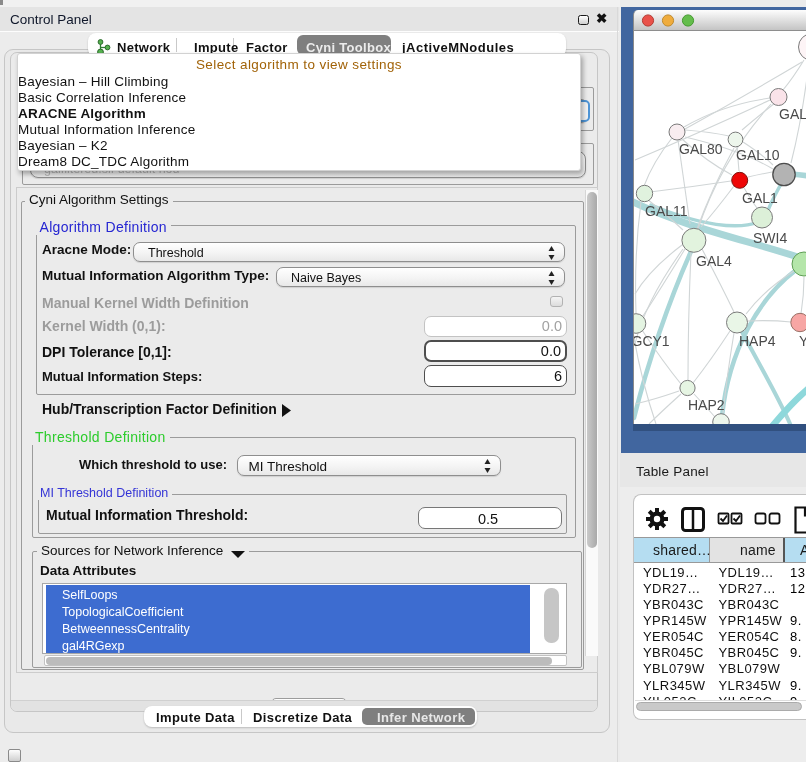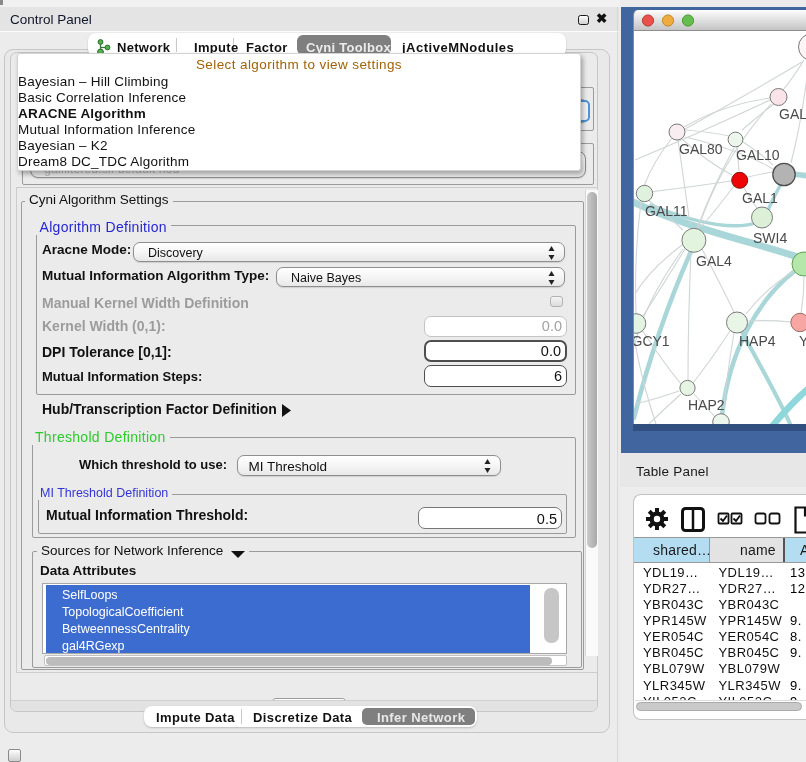--- a/index.html
+++ b/index.html
@@ -76,21 +76,21 @@
 <div class="abs" style="left:586.5px;top:192px;width:10px;height:356px;background:linear-gradient(90deg,#cacaca,#a9a9a9);border-radius:5px;"></div>
 
 <div class="gbox" style="left:21px;top:201px;width:563px;height:469px;"></div>
 <div class="gtitle" style="left:25px;top:192px;color:#111;">Cyni Algorithm Settings</div>
 
 <div class="gbox" style="left:36px;top:225px;width:540px;height:170px;"></div>
 <div class="gtitle" style="left:35.5px;top:218.5px;color:#2626d2;font-size:14px;letter-spacing:.3px;">Algorithm Definition</div>
 
 <div class="lbl" style="left:42px;top:242px;">Aracne Mode:</div>
 <div class="combo" style="left:133px;top:242px;width:432px;height:20px;">
-  <span class="ct" style="top:3px;">Discovery</span>
+  <span class="ct" style="top:3px;">Threshold</span>
   <svg class="abs" style="right:9px;top:3px;" width="7" height="14">
       <path d="M3.5 0 L6.5 5 L0.5 5 Z" fill="#222"></path>
       <path d="M3.5 14 L6.5 9 L0.5 9 Z" fill="#222"></path>
     </svg>
 </div>
 <div class="lbl" style="left:42px;top:268px;">Mutual Information Algorithm Type:</div>
 <div class="combo" style="left:276px;top:267px;width:289px;height:20px;">
   <span class="ct" style="top:3px;">Naive Bayes</span>
   <svg class="abs" style="right:9px;top:3px;" width="7" height="14">
       <path d="M3.5 0 L6.5 5 L0.5 5 Z" fill="#222"></path>
@@ -117,21 +117,21 @@
 <div class="combo" style="left:237px;top:455px;width:264px;height:21px;">
   <span class="ct" style="left:10.5px;top:2.5px;font-size:13.5px;">MI Threshold</span>
   <svg class="abs" style="right:9px;top:3px;" width="7" height="14">
       <path d="M3.5 0 L6.5 5 L0.5 5 Z" fill="#222"></path>
       <path d="M3.5 14 L6.5 9 L0.5 9 Z" fill="#222"></path>
     </svg>
 </div>
 <div class="gbox" style="left:38px;top:494px;width:529px;height:40px;"></div>
 <div class="gtitle" style="left:36px;top:486px;color:#3434d6;font-size:12.5px;">MI Threshold Definition</div>
 <div class="lbl" style="left:46px;top:507px;font-size:14px;">Mutual Information Threshold:</div>
-<div class="field" style="left:418px;top:507px;width:144px;height:22px;border:1px solid #777;padding-top:2.5px;">0.5</div>
+<div class="field" style="left:418px;top:507px;width:144px;height:22px;border:1px solid #777;padding-top:2.5px;text-align:center;">0.5</div>
 
 <div class="gbox" style="left:32px;top:551px;width:550px;height:117px;"></div>
 <div class="gtitle" style="left:37px;top:543px;color:#111;padding-right:26px;">Sources for Network Inference</div>
 <svg class="abs" style="left:231px;top:549.5px;" width="14" height="9">
     <path d="M0 1 L14 1 L7 8 Z" fill="#111"></path>
   </svg>
 <div class="lbl" style="left:40px;top:563px;">Data Attributes</div>
 <div class="abs" style="left:42px;top:583px;width:525px;height:71px;background:#fff;border:1px solid #a8a8a8;"></div>
 <div class="abs" style="left:46px;top:585px;width:484px;height:68px;background:#3d6cd0;"></div>
 <div class="abs" style="left:62px;top:587px;font-size:12.5px;line-height:17px;color:#fff;">SelfLoops<br>TopologicalCoefficient<br>BetweennessCentrality<br>gal4RGexp</div>

